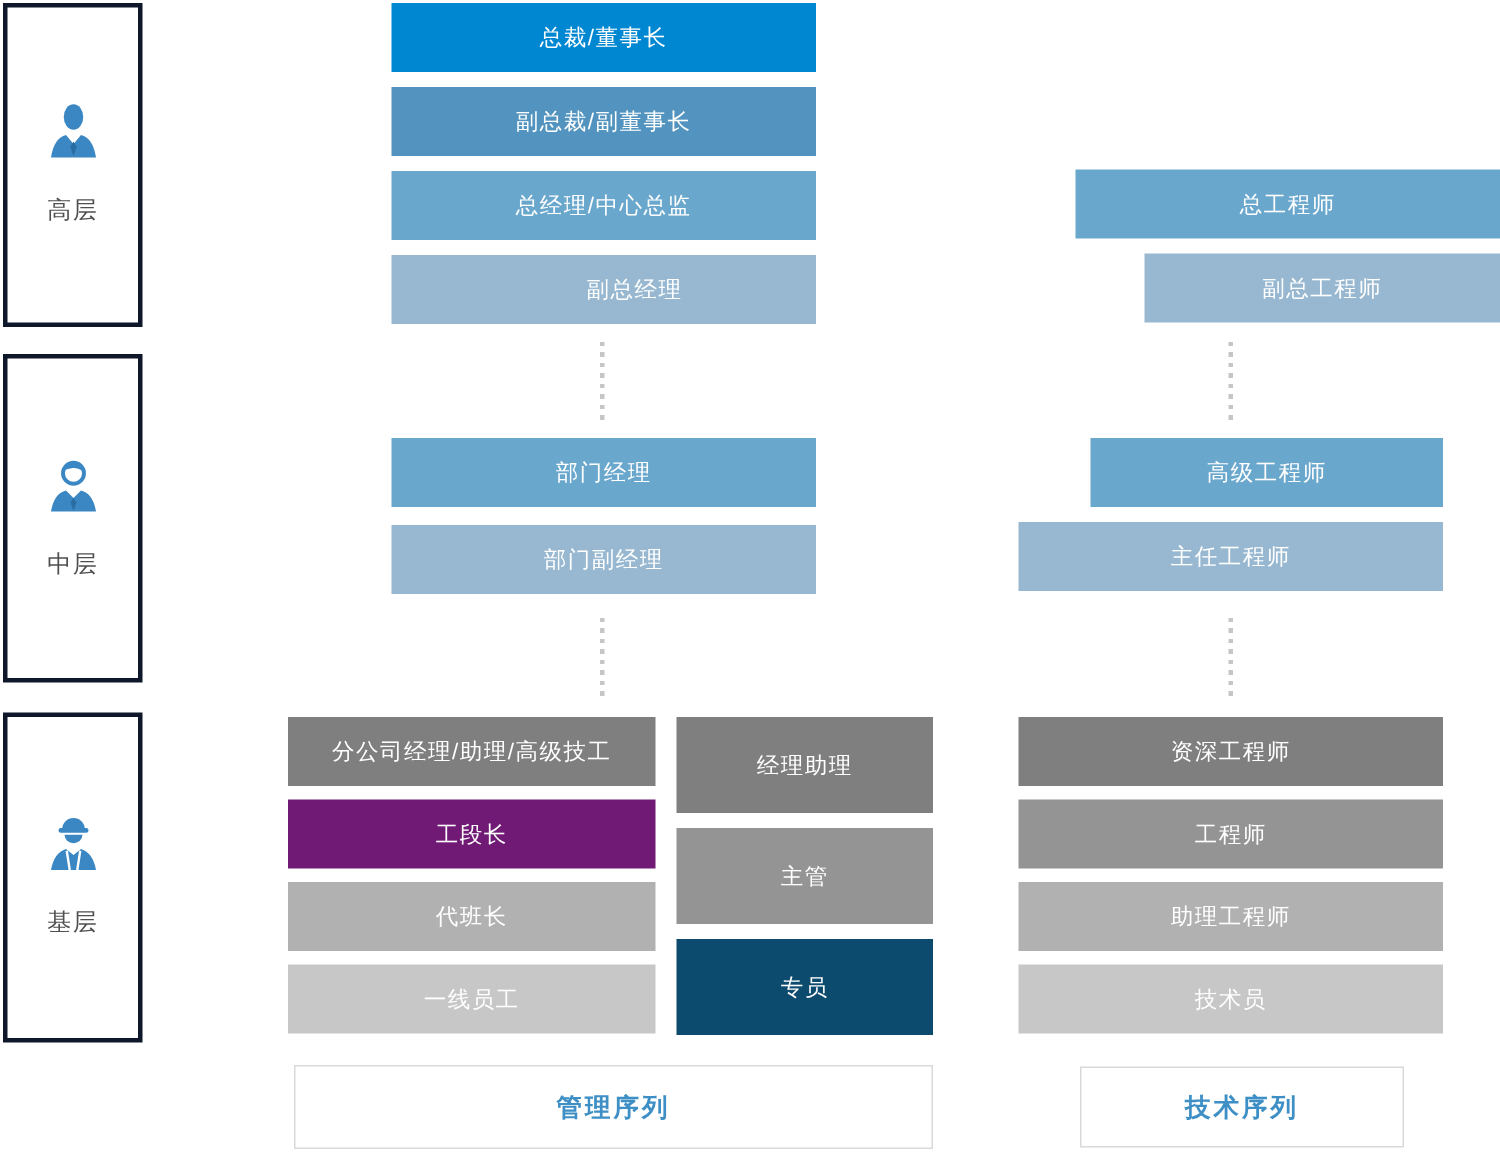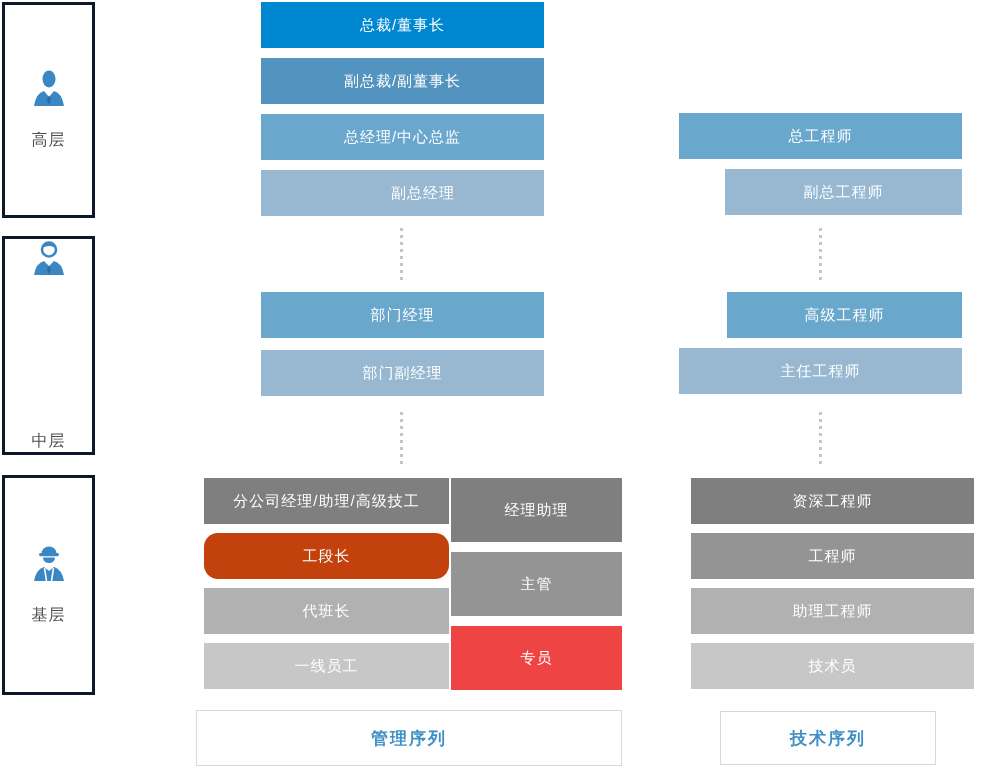--- a/index.html
+++ b/index.html
@@ -4,36 +4,36 @@
 <style>
   html,body{margin:0;padding:0;background:#ffffff;}
   body{font-family:"Liberation Sans", sans-serif;}
   .canvas{position:relative;width:1000px;height:776px;background:#ffffff;overflow:hidden;}
 
   
   .level-box{position:absolute;left:2px;width:93px;background:#ffffff;border:3px solid #0f172a;
     display:flex;flex-direction:column;align-items:center;justify-content:center;gap:18px;box-sizing:border-box;}
   .level-box .lvl-label{font-size:16px;color:#4f4f4f;letter-spacing:1px;}
   #level-top{top:2px;height:216px;}
-  #level-mid{top:236px;height:219px;justify-content:space-between;}
+  #level-mid{top:236px;height:219px;}
   #level-base{top:475px;height:220px;}
 
   
   .bars{position:absolute;display:flex;flex-direction:column;gap:10px;}
   .bar{height:46px;display:flex;align-items:center;justify-content:center;
     color:#ffffff;font-size:15px;letter-spacing:1px;}
   .bars.tall .bar{height:64px;}
-  .bars.gap9{gap:9px;margin-left:12px;}
+  .bars.gap9{gap:9px;}
 
   #mgmt-senior{left:261px;top:2px;width:283px;}
   #mgmt-middle{left:261px;top:292px;width:283px;gap:12px;}
   #mgmt-base-left{left:192px;top:478px;width:245px;}
   #mgmt-base-right{left:451px;top:478px;width:171px;}
 
-  #tech-senior{left:679px;top:113px;width:283px;justify-content:center;}
+  #tech-senior{left:717px;top:113px;width:283px;justify-content:center;}
   #tech-middle{left:679px;top:292px;width:283px;}
   #tech-base{left:679px;top:478px;width:283px;}
 
   
   .dotted{position:absolute;width:3px;
     background-image:repeating-linear-gradient(to bottom,#c6c6c6 0 3px,transparent 3px 7px);}
   #mgmt-dots-1{left:400px;top:228px;height:53px;}
   #mgmt-dots-2{left:400px;top:412px;height:56px;}
   #tech-dots-1{left:819px;top:228px;height:53px;}
   #tech-dots-2{left:819px;top:412px;height:56px;}
@@ -94,28 +94,28 @@
       <div class="bar" style="background: rgb(151, 184, 208); padding-left: 41px;">副总经理</div>
     </div>
   <div class="dotted" id="mgmt-dots-1"></div>
   <div class="bars" id="mgmt-middle">
       <div class="bar" style="background: rgb(106, 167, 205);">部门经理</div>
       <div class="bar" style="background: rgb(151, 184, 208);">部门副经理</div>
     </div>
   <div class="dotted" id="mgmt-dots-2"></div>
   <div class="bars gap9" id="mgmt-base-left">
       <div class="bar" style="background: rgb(127, 127, 127);">分公司经理/助理/高级技工</div>
-      <div class="bar" style="background: #c2410c; border-radius: 14px;">工段长</div>
+      <div class="bar" style="background: #701a75;">工段长</div>
       <div class="bar" style="background: rgb(177, 177, 177);">代班长</div>
       <div class="bar" style="background: rgb(199, 199, 199);">一线员工</div>
     </div>
   <div class="bars tall" id="mgmt-base-right">
       <div class="bar" style="background: rgb(127, 127, 127);">经理助理</div>
       <div class="bar" style="background: rgb(148, 148, 148);">主管</div>
-      <div class="bar" style="background: #ef4444;">专员</div>
+      <div class="bar" style="background: #0c4a6e;">专员</div>
     </div>
   <div class="footer-box" id="mgmt-footer">
     <span>管理序列</span>
   </div>
 
   <div class="bars" id="tech-senior">
       <div class="bar" style="background: rgb(106, 167, 205);">总工程师</div>
       <div class="bar" style="background: rgb(151, 184, 208); margin-left: 46px;">副总工程师</div>
     </div>
   <div class="dotted" id="tech-dots-1"></div>

